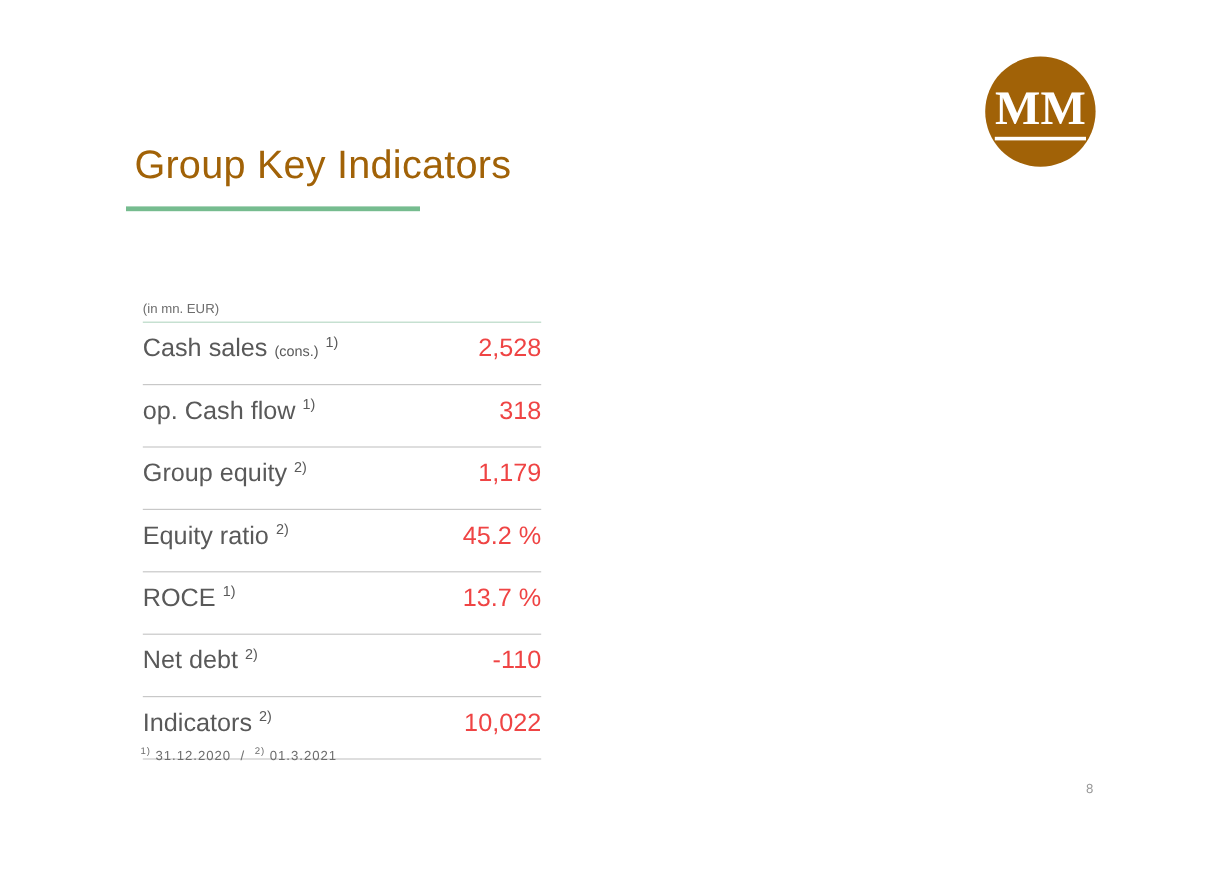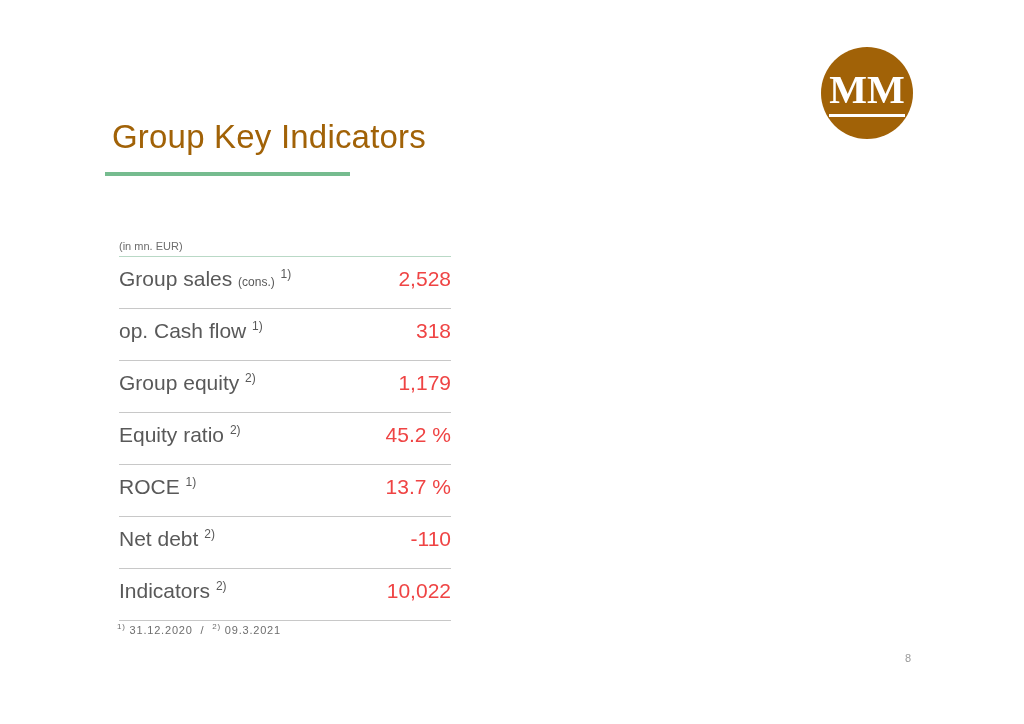--- a/index.html
+++ b/index.html
@@ -59,21 +59,21 @@
     top: 172px;
     width: 245px;
     height: 4px;
     background: #76BC8F;
   }
 
   
   .table {
     position: absolute;
     left: 119px;
-    top: 240px;
+    top: 252px;
     width: 332px;
   }
   .unit-row {
     font-size: 11px;
     color: #6d6d6d;
     padding-bottom: 4px;
     border-bottom: 1px solid #b9d9c6;
   }
   .row {
     display: flex;
@@ -139,21 +139,21 @@
 
   <div class="title">Group Key Indicators</div>
   <div class="title-rule"></div>
 
   <div class="table">
 
     <div class="unit-row">(in mn. EUR)</div>
 
     <div class="row">
       <div class="label">
-        <span>Group sales</span>
+        <span>Cash sales</span>
         <span class="small">(cons.)</span>
         <sup>1)</sup>
       </div>
       <div class="value">2,528</div>
     </div>
 
     <div class="row">
       <div class="label">
         <span>op. Cash flow</span>
         <span class="small"></span>
@@ -207,18 +207,18 @@
       <div class="value">10,022</div>
     </div>
 
   </div>
 
   <div class="footnotes">
     <sup>1)</sup>
     <span>31.12.2020</span>
     <span class="sep">/</span>
     <sup>2)</sup>
-    <span>09.3.2021</span>
+    <span>01.3.2021</span>
   </div>
 
   <div class="page-number">8</div>
 
 </div>
 
 </body></html>

